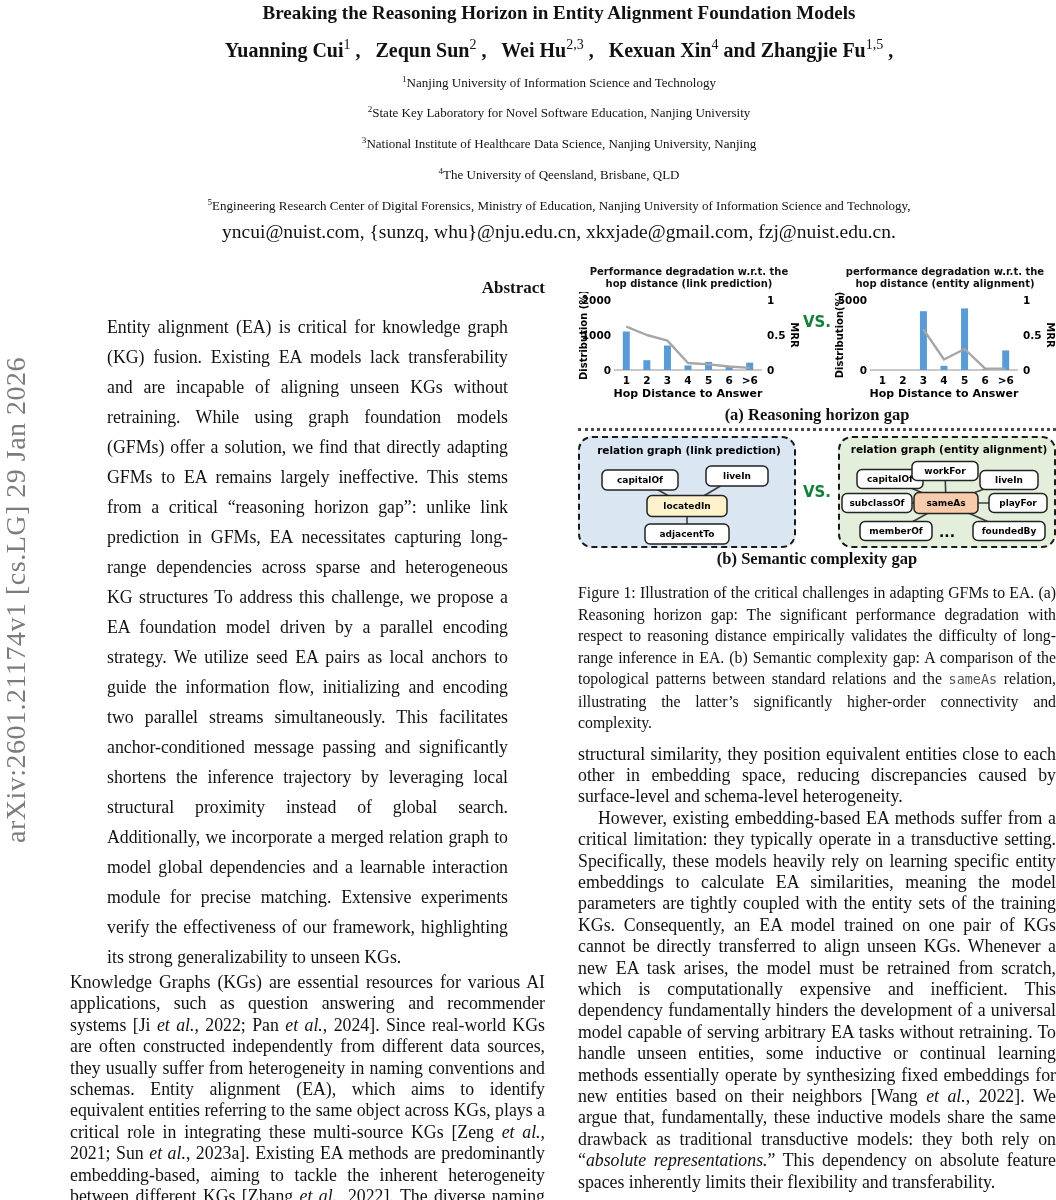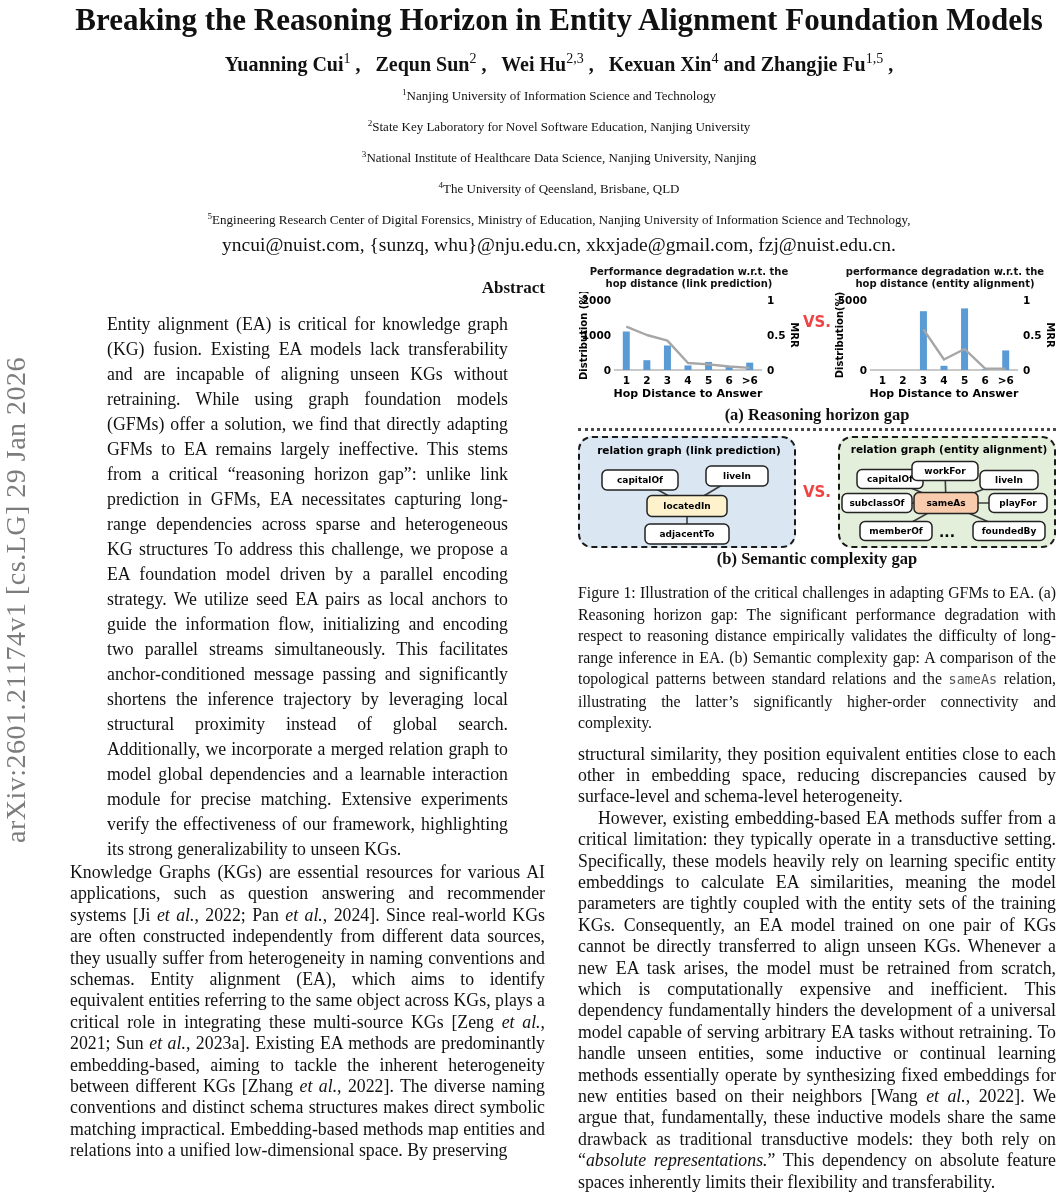--- a/index.html
+++ b/index.html
@@ -5,45 +5,45 @@
   html,body{margin:0;padding:0;background:#e8e8e8;}
   .page{position:relative;width:1056px;height:1200px;background:#ffffff;margin:0 auto;
         font-family:"Liberation Serif",serif;color:#111;overflow:hidden;}
   
   .arxiv{position:absolute;left:0px;top:250px;height:700px;width:46px;
          writing-mode:vertical-rl;transform:rotate(180deg);
          font-size:28px;color:#7c7c7c;text-align:center;letter-spacing:.5px;
          font-family:"Liberation Serif",serif;}
   
   .header{position:absolute;left:64px;right:2px;top:2px;text-align:center;}
-  .title{font-size:31px;font-weight:bold;margin:0 0 13px 0;line-height:1.15;}
+  .title{font-size:19px;font-weight:bold;margin:0 0 13px 0;line-height:1.15;}
   .authors{font-size:20px;font-weight:bold;margin-bottom:4px;}
   .authors sup{font-weight:normal;font-size:70%;}
   .affil{font-size:13px;line-height:26.5px;}
   .affil .line{margin:0 auto;max-width:880px;}
   .affil sup{font-size:70%;}
   .emails{font-size:19.5px;margin-top:1px;}
   
   .col-left{position:absolute;left:70px;top:278px;width:475px;}
   .col-right{position:absolute;left:578px;top:266px;width:478px;}
   .abs-heading{text-align:right;font-weight:bold;font-size:17px;margin:0 0 14px 0;}
-  .abs-body{margin:0 37px;font-size:17.8px;line-height:25px;text-align:justify;}
+  .abs-body{margin:0 37px;font-size:17.8px;line-height:30px;text-align:justify;}
   .sec-heading{font-size:21.5px;font-weight:bold;margin:27px 0 12px 0;}
   .sec-heading .num{margin-right:22px;}
   .body-par{font-size:17.8px;line-height:21.4px;text-align:justify;margin:0;}
   .body-par.indent{text-indent:20px;}
   .it{font-style:italic;}
   .mono{font-family:"DejaVu Sans Mono",monospace;font-size:88%;}
   
   .figure{width:478px;}
   .fig-row{display:flex;align-items:flex-start;justify-content:space-between;}
   .chart-block{width:222px;}
   .chart-title{font-family:"DejaVu Sans",sans-serif;font-size:10px;font-weight:bold;
                text-align:center;line-height:12px;margin-bottom:2px;}
-  .vs{font-family:"DejaVu Sans",sans-serif;font-weight:bold;font-size:15px;color:#ef4444;
+  .vs{font-family:"DejaVu Sans",sans-serif;font-weight:bold;font-size:15px;color:#15803d;
       align-self:center;}
   .vs.vs-a{margin-top:-26px;}
   .subcap{text-align:center;font-weight:bold;font-size:16.5px;margin:1px 0 3px 0;}
   .dotted-sep{border-top:3px dotted #4a4a4a;margin:1px 0 5px 0;}
   .panel{width:218px;height:112px;border:2.5px dashed #1a1a1a;border-radius:14px;
          box-sizing:border-box;overflow:hidden;}
   .fig-caption{font-size:15.8px;line-height:21.5px;text-align:justify;margin:13px 0 0 0;}
   .fig-caption .mono{font-size:85%;color:#555;}
   .rc-text{margin-top:10px;}
   svg text{font-family:"DejaVu Sans",sans-serif;}

